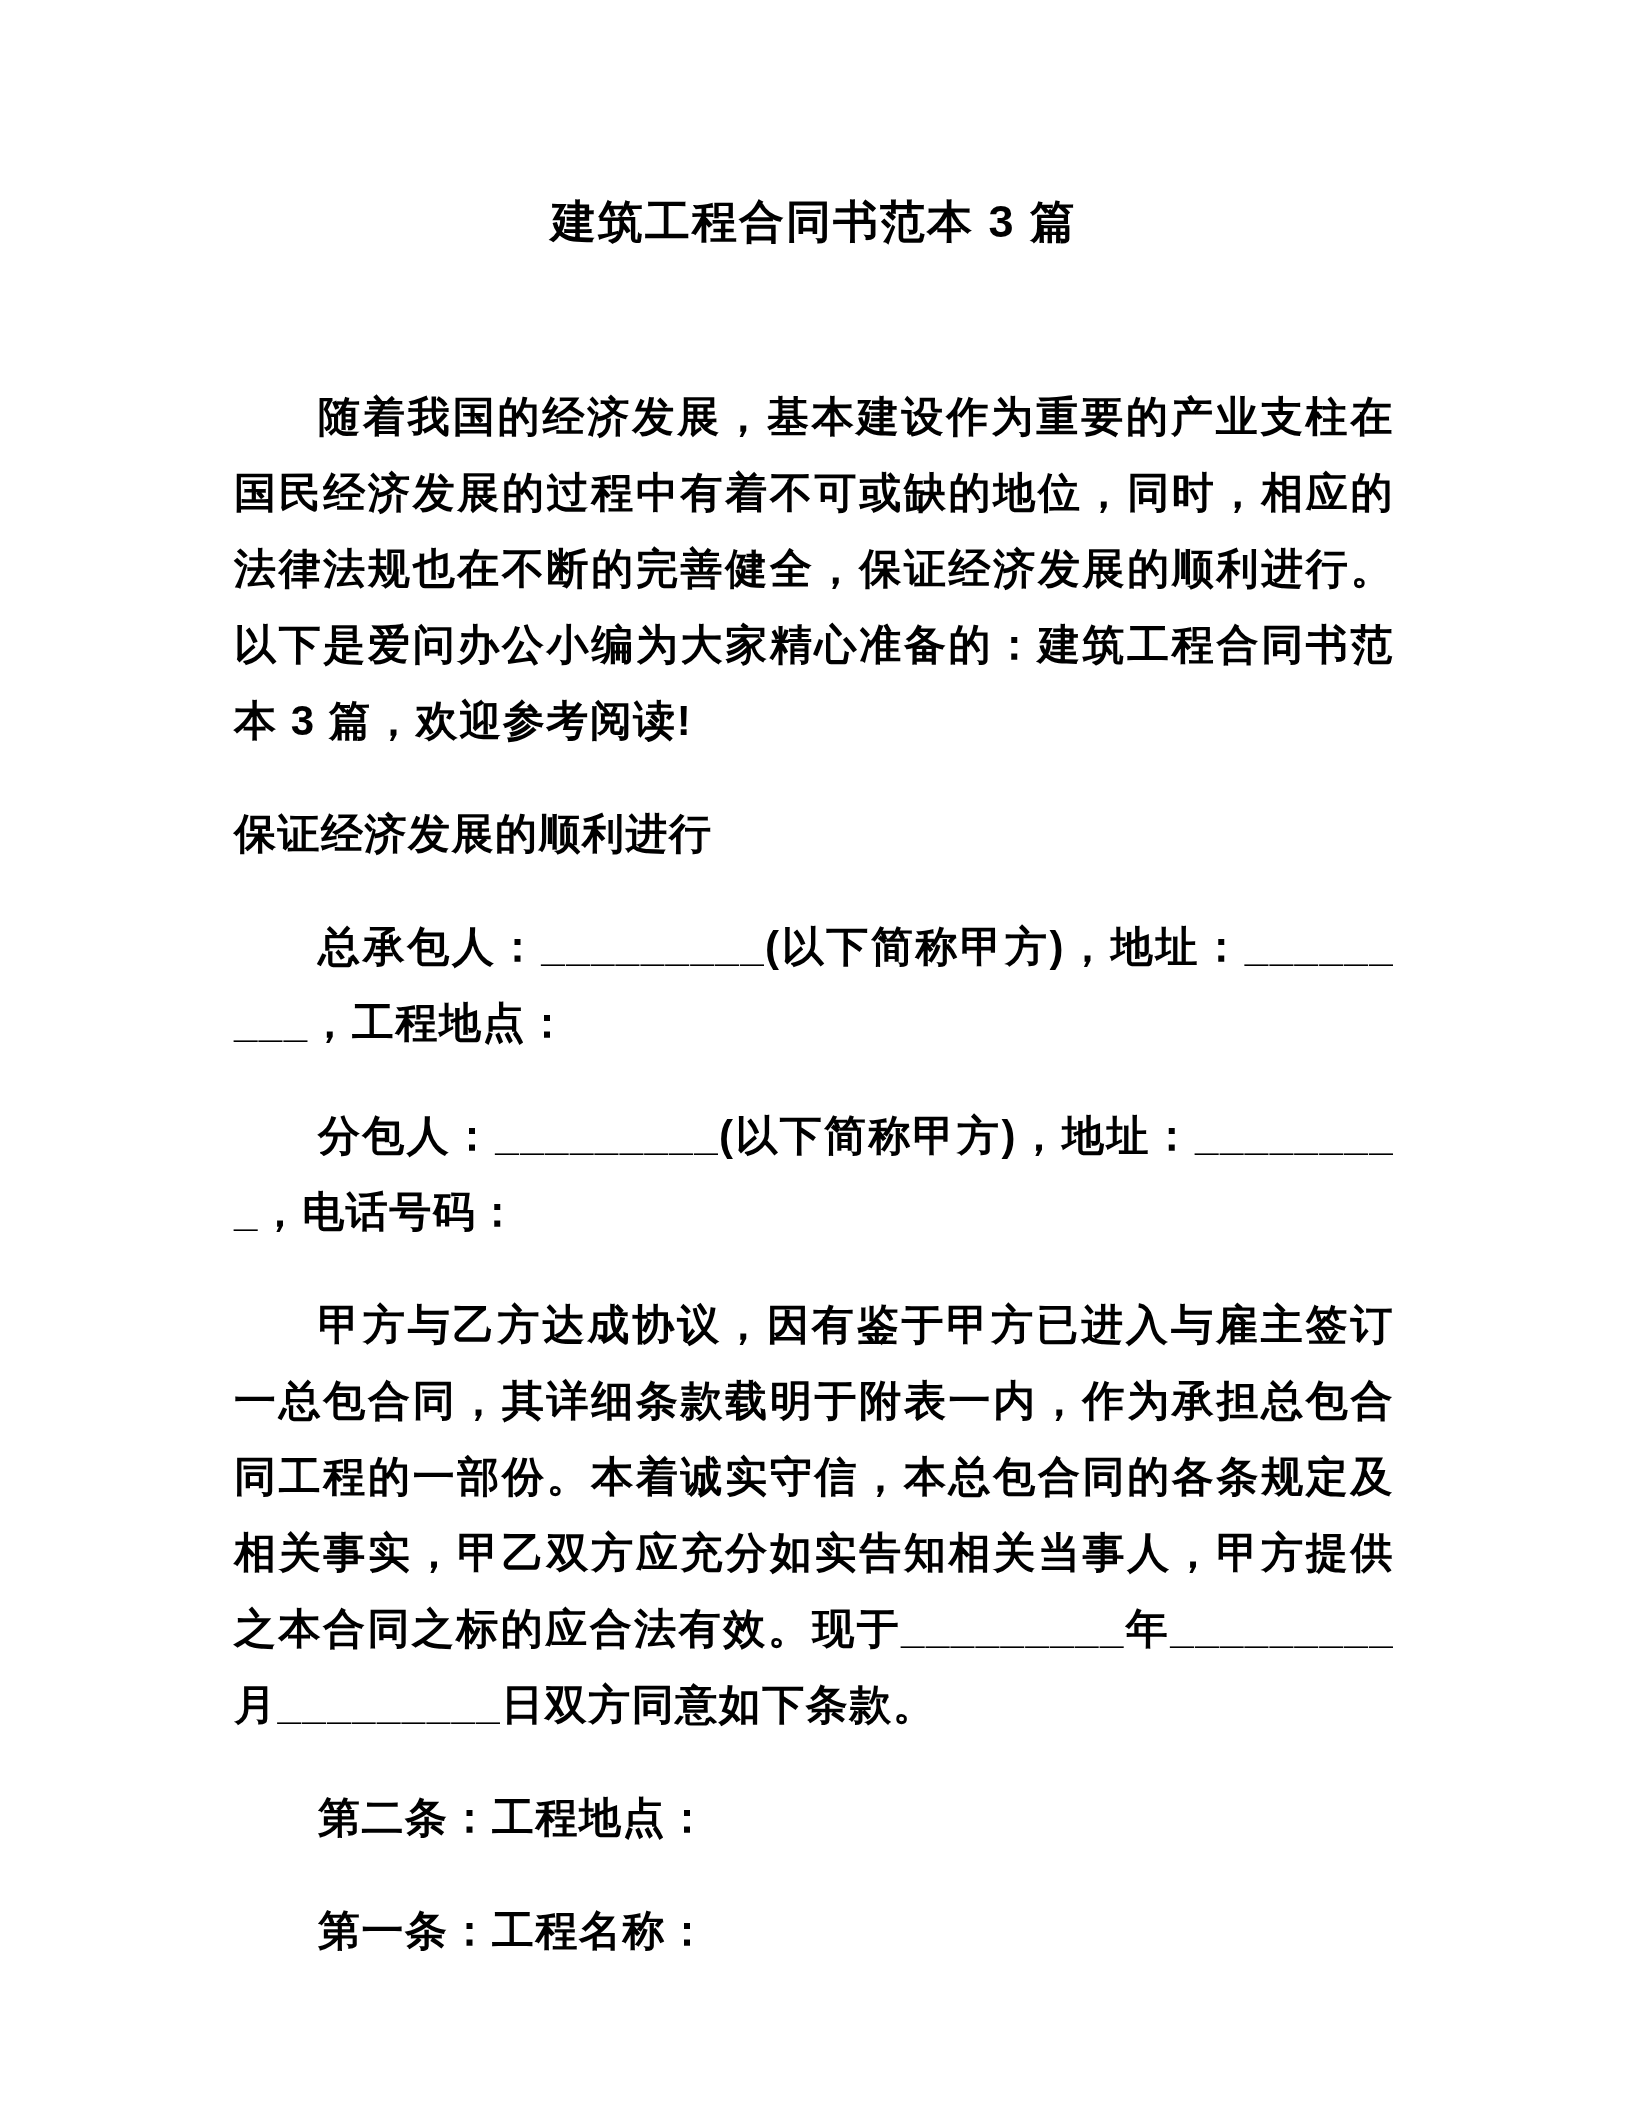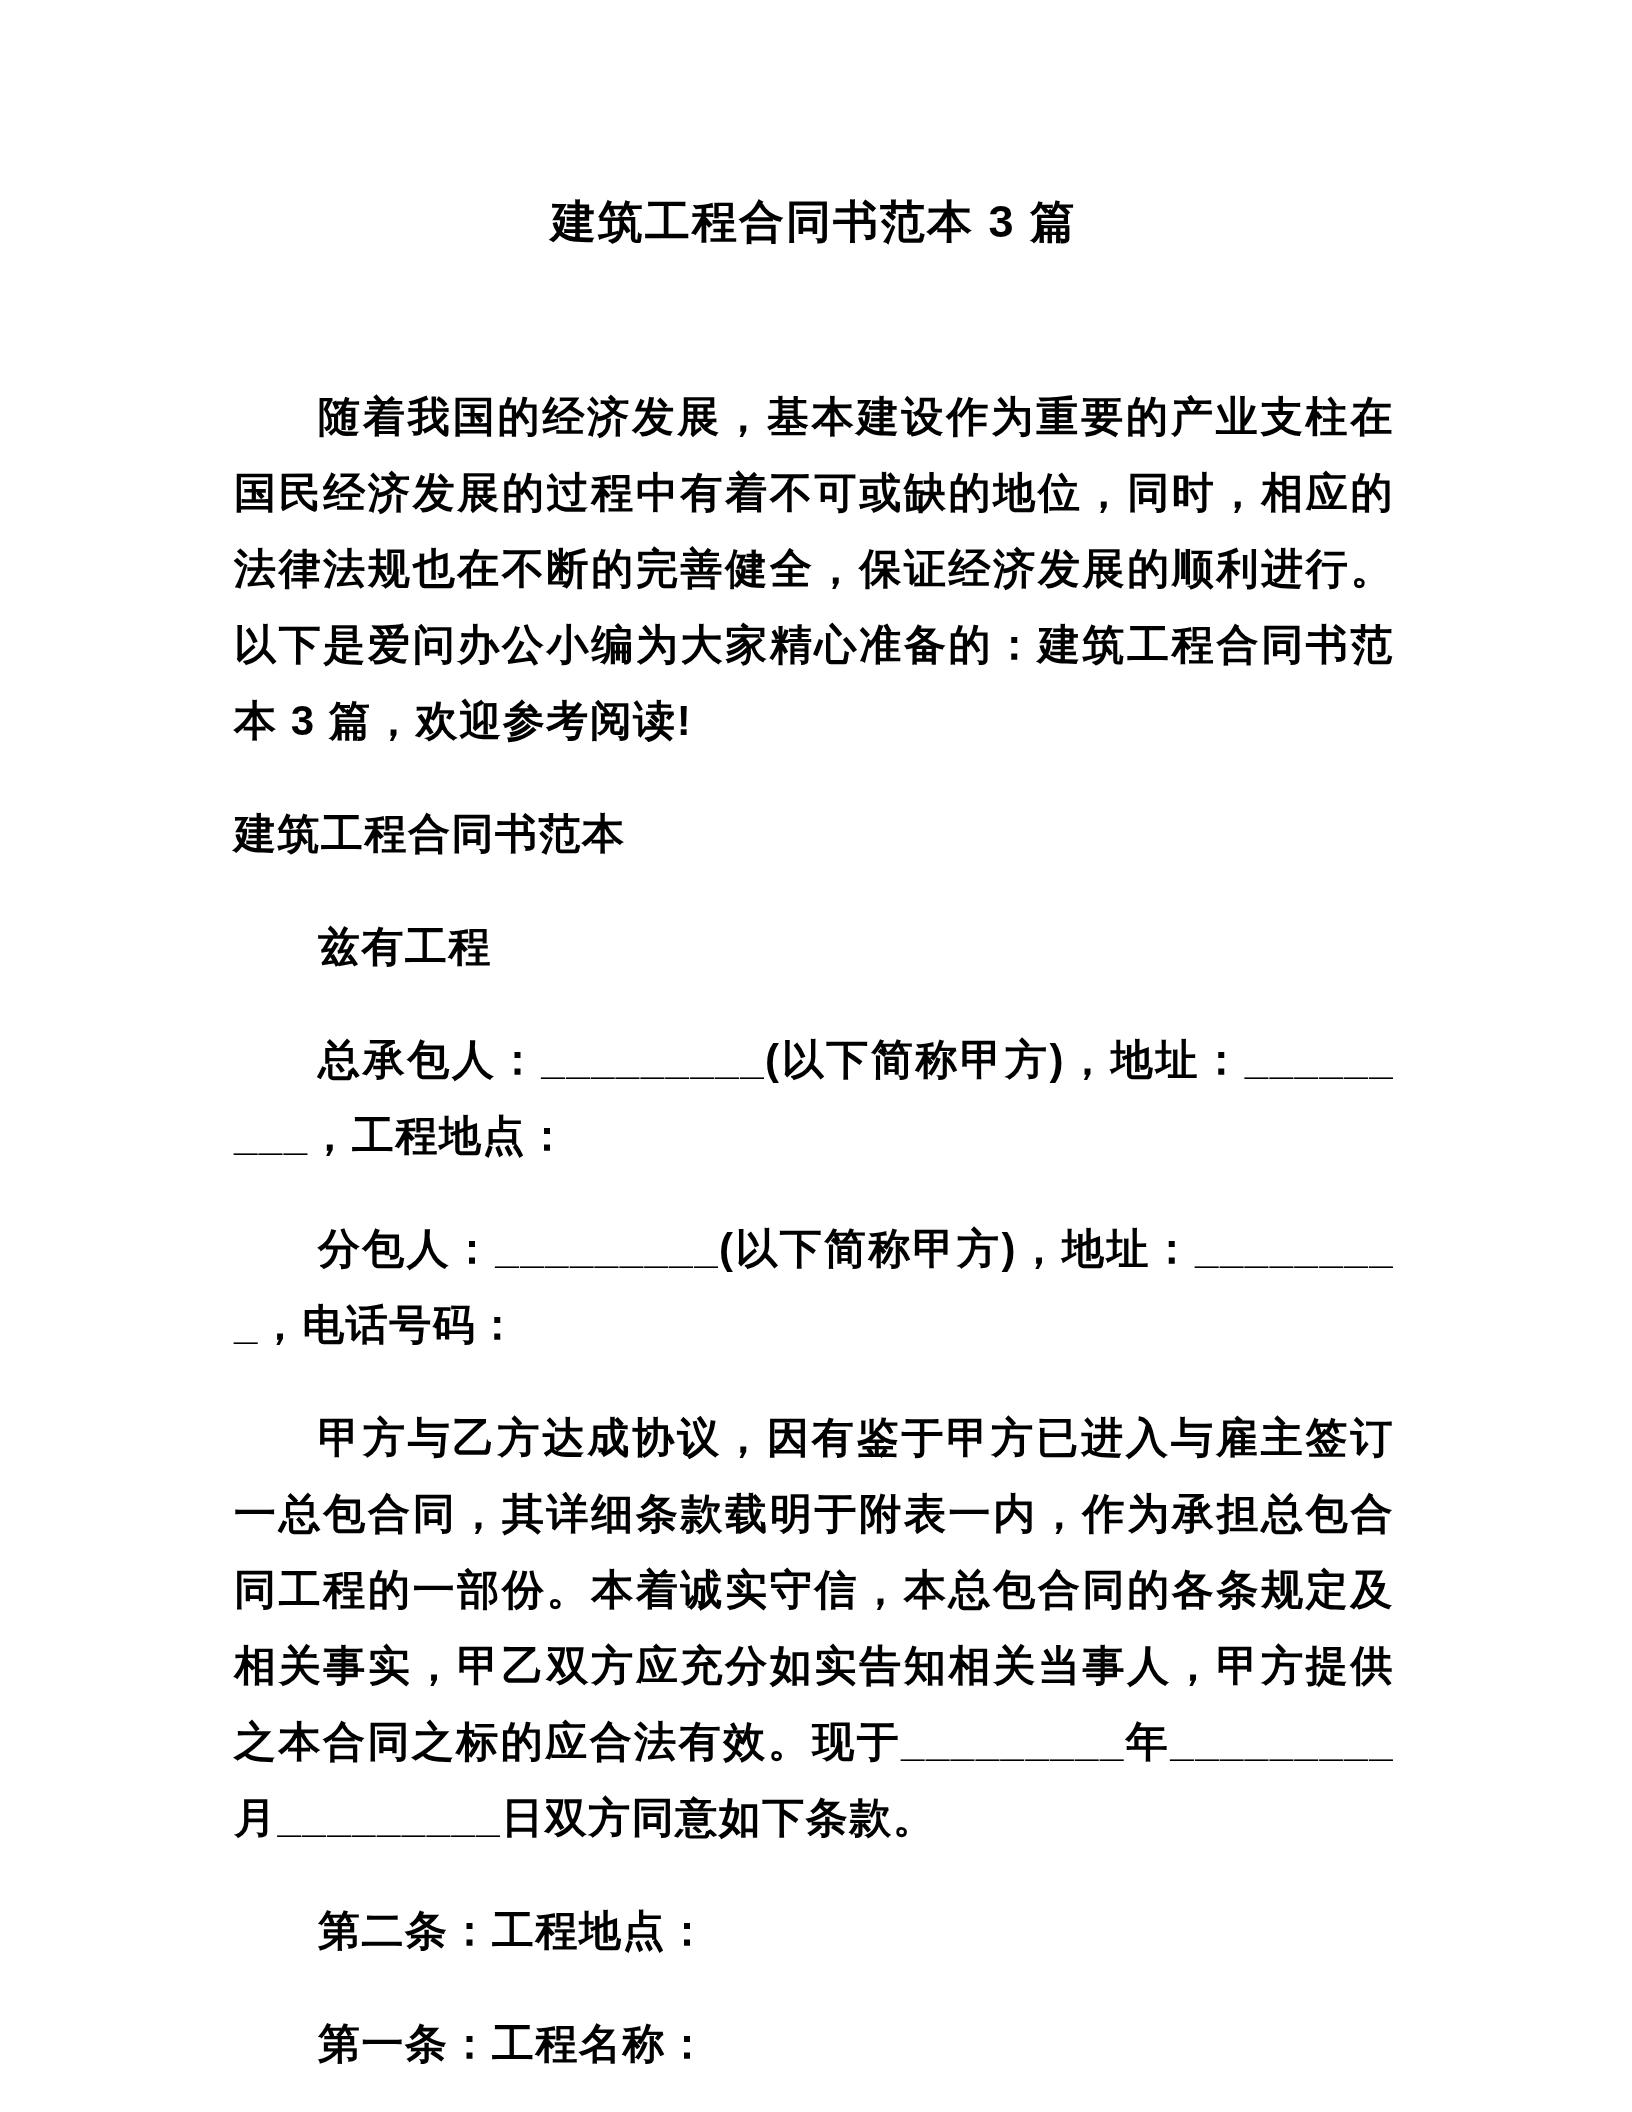--- a/index.html
+++ b/index.html
@@ -49,23 +49,22 @@
   }
 </style>
 </head>
 <body>
 
 <div class="page">
   <h1 class="doc-title">建筑工程合同书范本 3 篇</h1>
 
   <p class="para indent justify">随着我国的经济发展，基本建设作为重要的产业支柱在国民经济发展的过程中有着不可或缺的地位，同时，相应的法律法规也在不断的完善健全，保证经济发展的顺利进行。以下是爱问办公小编为大家精心准备的：建筑工程合同书范本 3 篇，欢迎参考阅读!</p>
 
-  <p class="para">建筑工程合同书范本</p>
+  <p class="para">保证经济发展的顺利进行</p>
 
-  <p class="para indent">兹有工程</p>
 
   <p class="para indent justify">总承包人：_________(以下简称甲方)，地址：_________，工程地点：</p>
 
   <p class="para indent justify">分包人：_________(以下简称甲方)，地址：_________，电话号码：</p>
 
   <p class="para indent justify">甲方与乙方达成协议，因有鉴于甲方已进入与雇主签订一总包合同，其详细条款载明于附表一内，作为承担总包合同工程的一部份。本着诚实守信，本总包合同的各条规定及相关事实，甲乙双方应充分如实告知相关当事人，甲方提供之本合同之标的应合法有效。现于_________年_________月_________日双方同意如下条款。</p>
 
   <p class="para indent">第二条：工程地点：</p>
 
   <p class="para indent">第一条：工程名称：</p>

